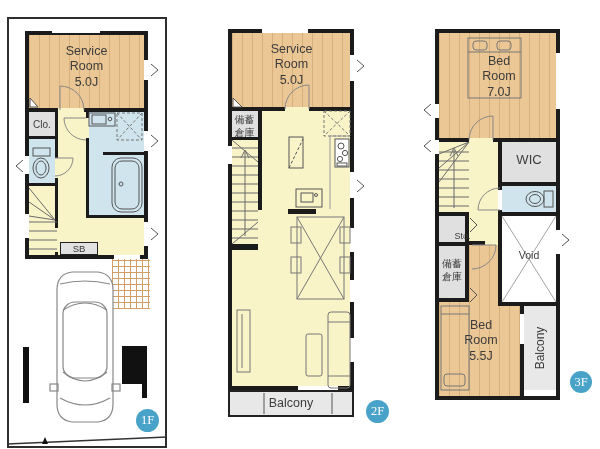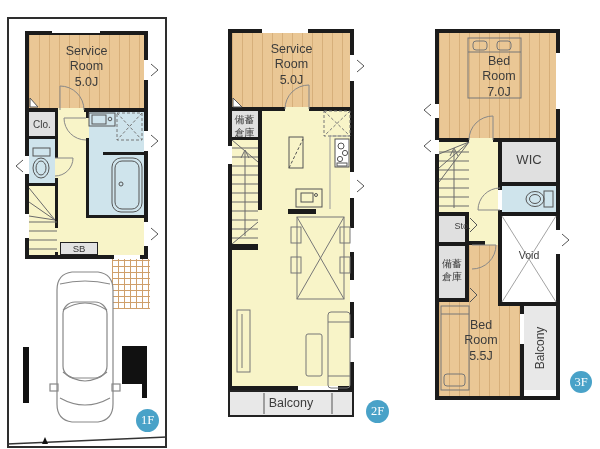--- a/index.html
+++ b/index.html
@@ -167,21 +167,21 @@
     <div class="winv" style="left:556px;top:230px;width:4px;height:24px"></div>
     <div class="winv" style="left:435px;top:104px;width:4px;height:14px"></div>
     <div class="winv" style="left:435px;top:140px;width:4px;height:14px"></div>
     <div class="winv" style="left:520px;top:314px;width:4px;height:30px"></div>
 
     <div class="lbl" style="left:478px;top:54px;width:42px">
       <div>Bed Room</div>
       <div>7.0J</div>
     </div>
     <div class="lbl" style="left:502px;top:152px;width:54px;font-size:13px">WIC</div>
-    <div class="lbl" style="left:439px;top:221px;width:47px;font-size:9px">Sto.</div>
+    <div class="lbl" style="left:439px;top:231px;width:47px;font-size:9px">Sto.</div>
     <div class="lbl kanji" style="left:440px;top:258px;width:24px">
       <div>備蓄</div>
       <div>倉庫</div>
     </div>
     <div class="lbl" style="left:502px;top:249px;width:54px;font-size:10.5px">Void</div>
     <div class="lbl" style="left:458px;top:318px;width:46px">
       <div>Bed Room</div>
       <div>5.5J</div>
     </div>
     <div class="vlabel" style="left:524px;top:306px;width:32px;height:84px">

